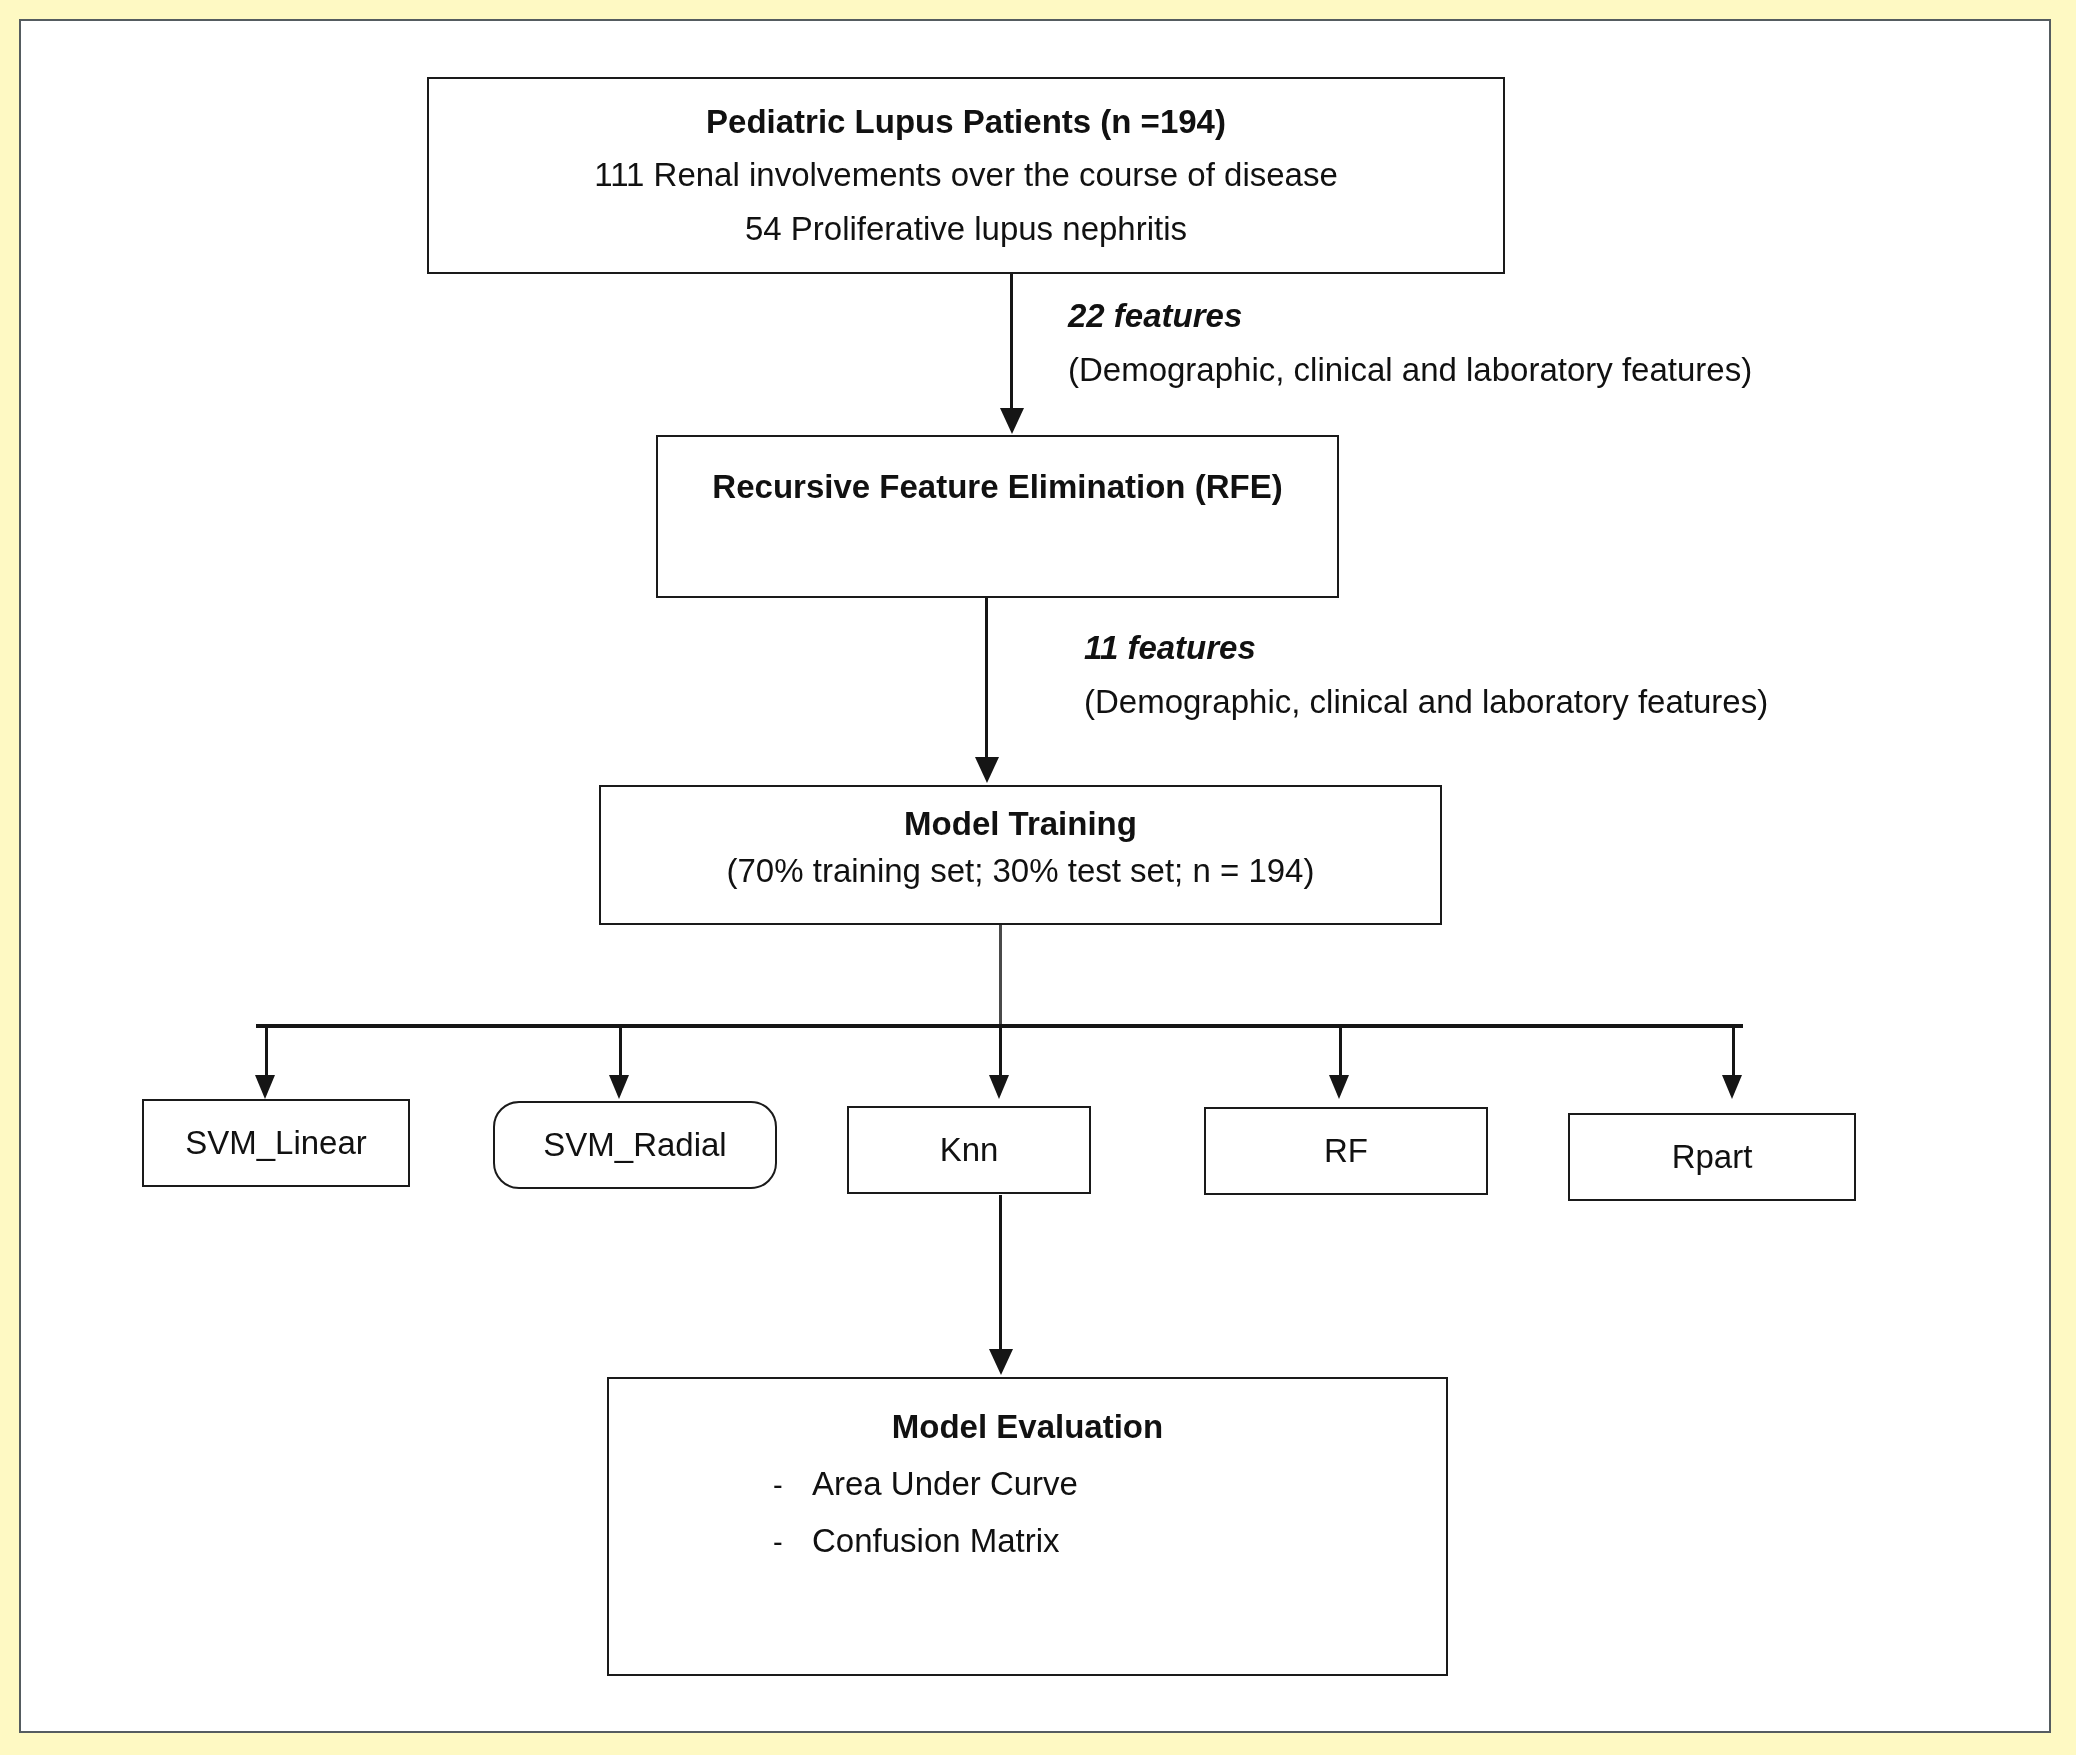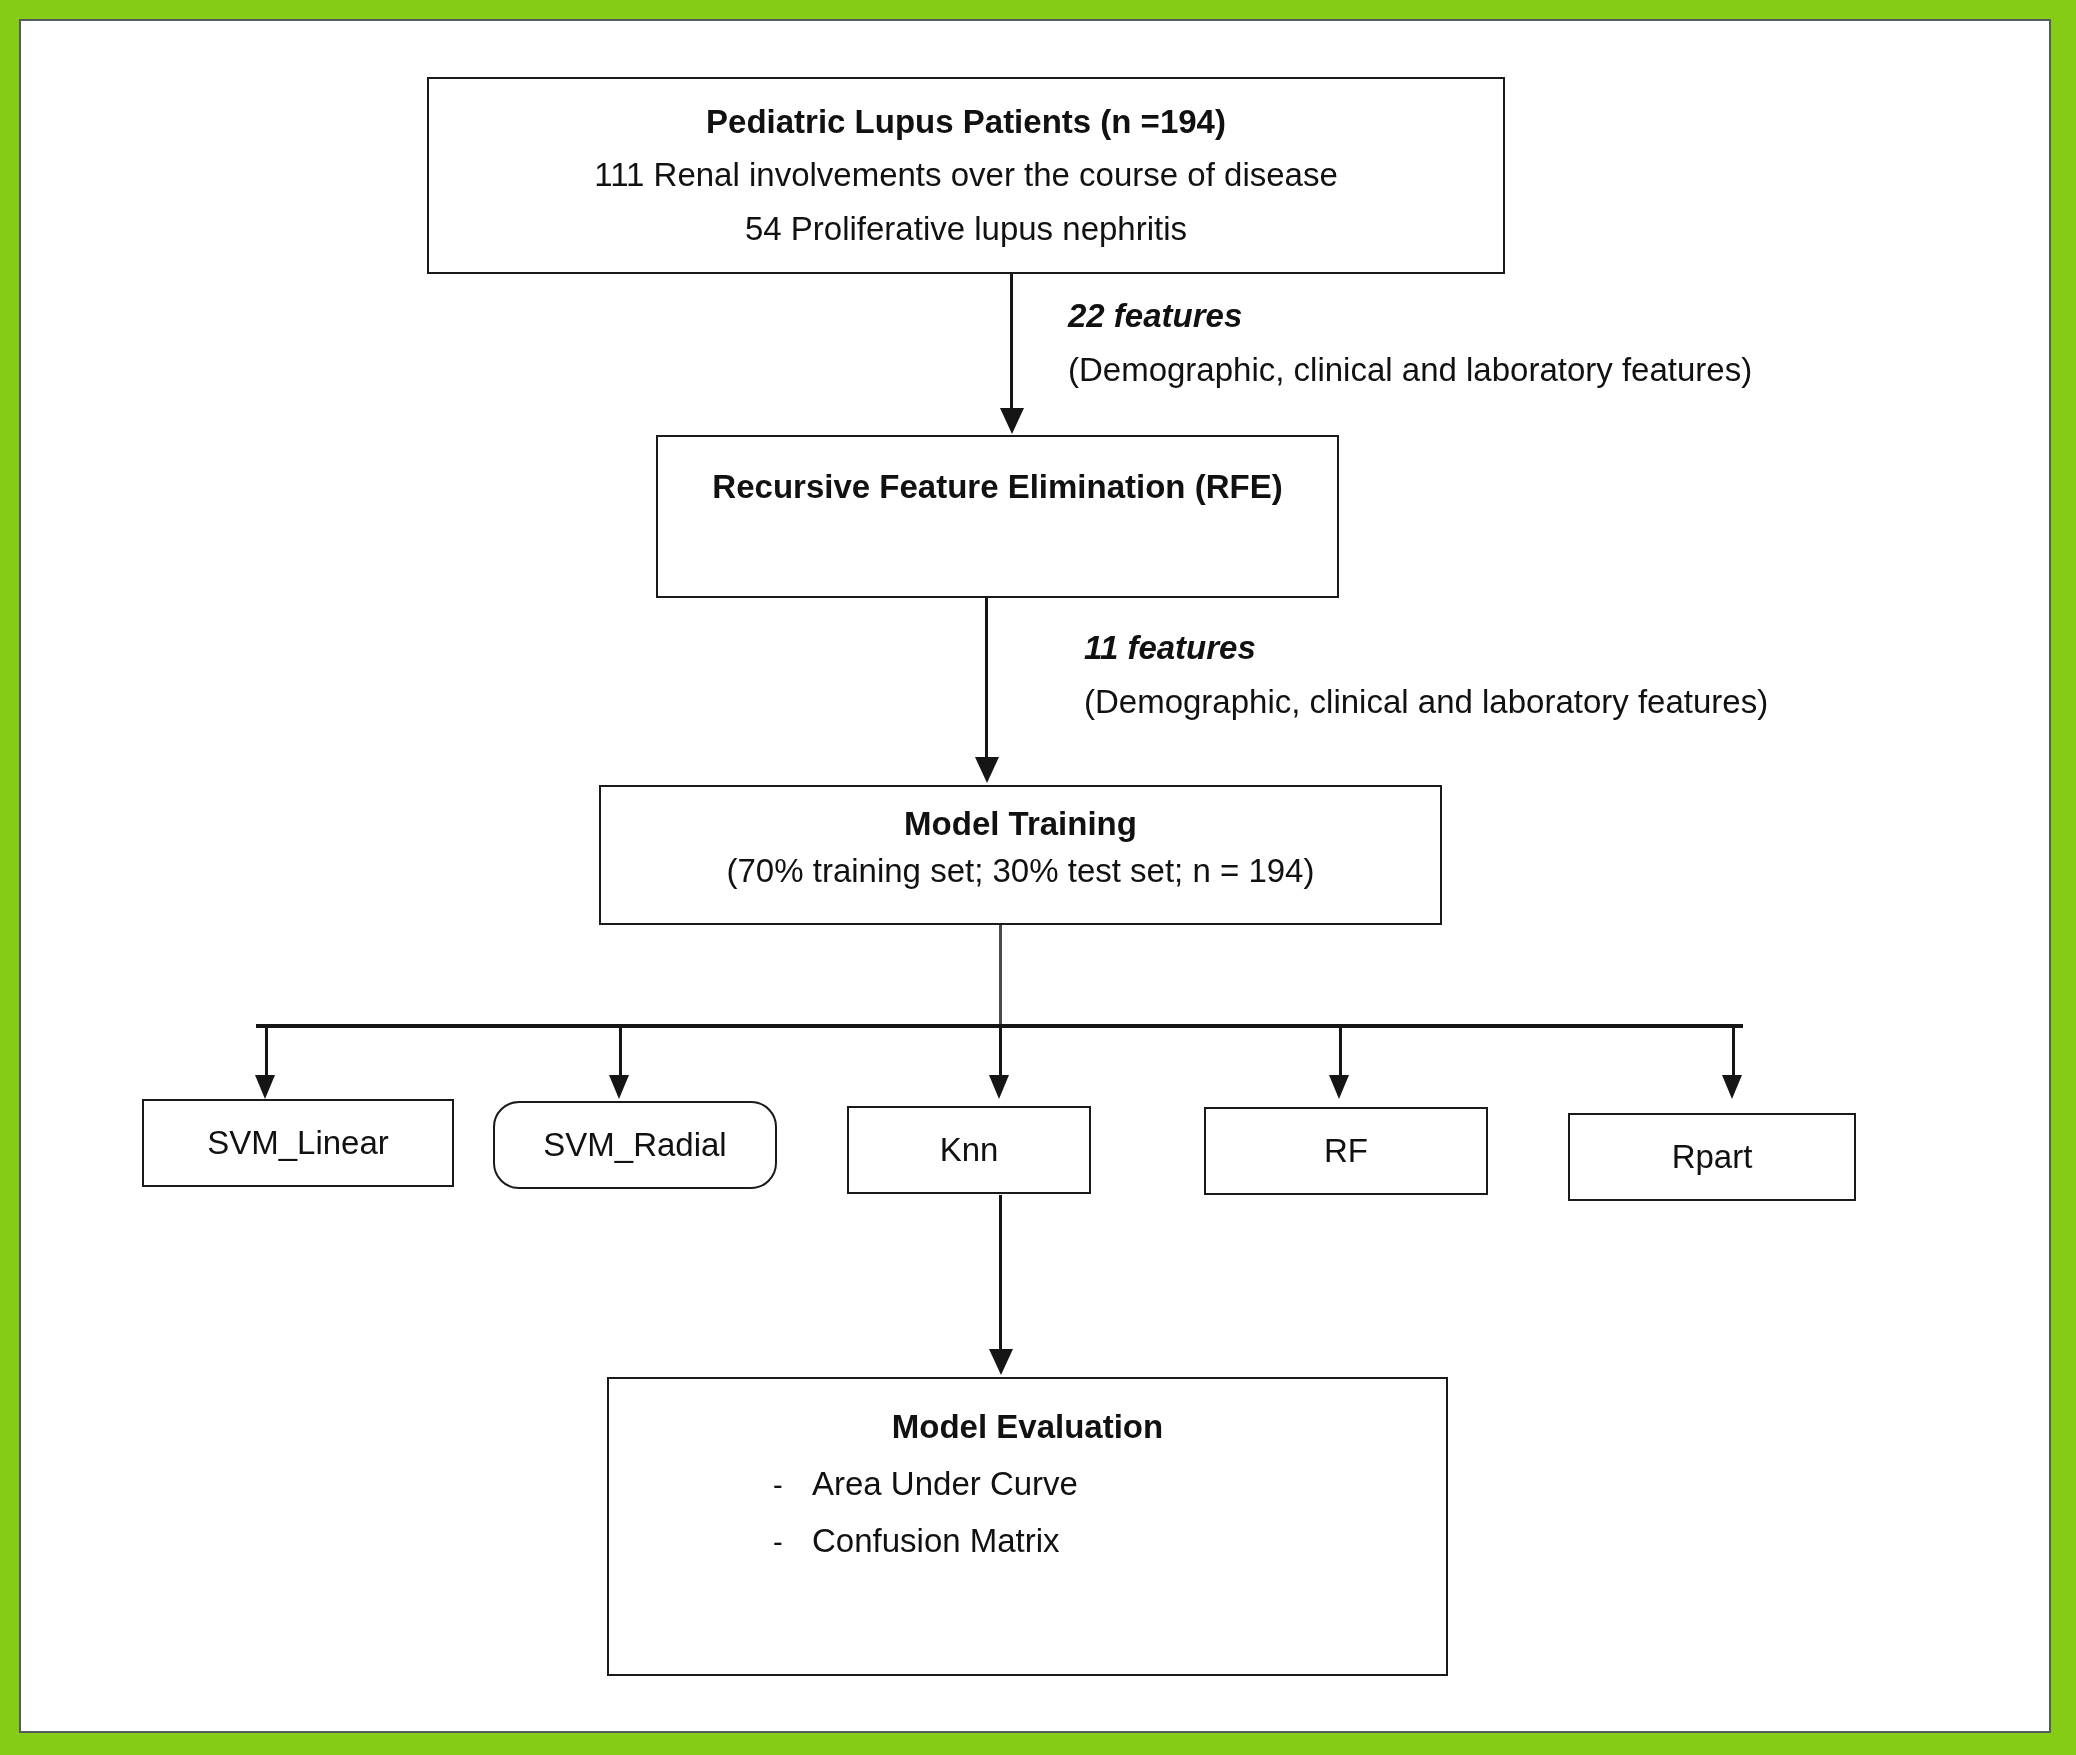--- a/index.html
+++ b/index.html
@@ -3,21 +3,21 @@
 <meta charset="utf-8">
 <title>Flowchart</title>
 <style>
   html,body{margin:0;padding:0;background:#ffffff;}
   body{
     width:2077px;height:1755px;
     font-family:"Liberation Sans", sans-serif;
     color:#111;
     -webkit-font-smoothing:antialiased;
   }
-  #canvas{position:relative;width:2077px;height:1755px;overflow:hidden;background:#84cc16;}
+  #canvas{position:relative;width:2077px;height:1755px;overflow:hidden;background:#fef9c3;}
 
   
   .outer-frame{
     position:absolute;left:19px;top:19px;
     width:2032px;height:1714px;
     border:2.5px solid #555c60;
     box-sizing:border-box;
     background:#fff;
   }
 
@@ -64,21 +64,21 @@
   #box-eval .eval-dash{
     width:39px;display:inline-block;font-size:29px;color:#111;flex:0 0 auto;
   }
 
   
   .model-box{
     height:88px;
     font-size:33px;
     align-items:center;justify-content:center;
   }
-  #box-svml  {left:142px; top:1099px; width:312px;}
+  #box-svml  {left:142px; top:1099px; width:268px;}
   #box-svmr  {left:493px; top:1101px; width:284px;border-radius:26px;}
   #box-knn   {left:847px;top:1106px; width:244px;}
   #box-rf    {left:1204px;top:1107px; width:284px;}
   #box-rpart {left:1568px;top:1113px; width:288px;}
 
   
   .vline{position:absolute;background:#151515;width:3.2px;}
   .hline{position:absolute;background:#151515;height:3.8px;}
   .arrowhead{
     position:absolute;

